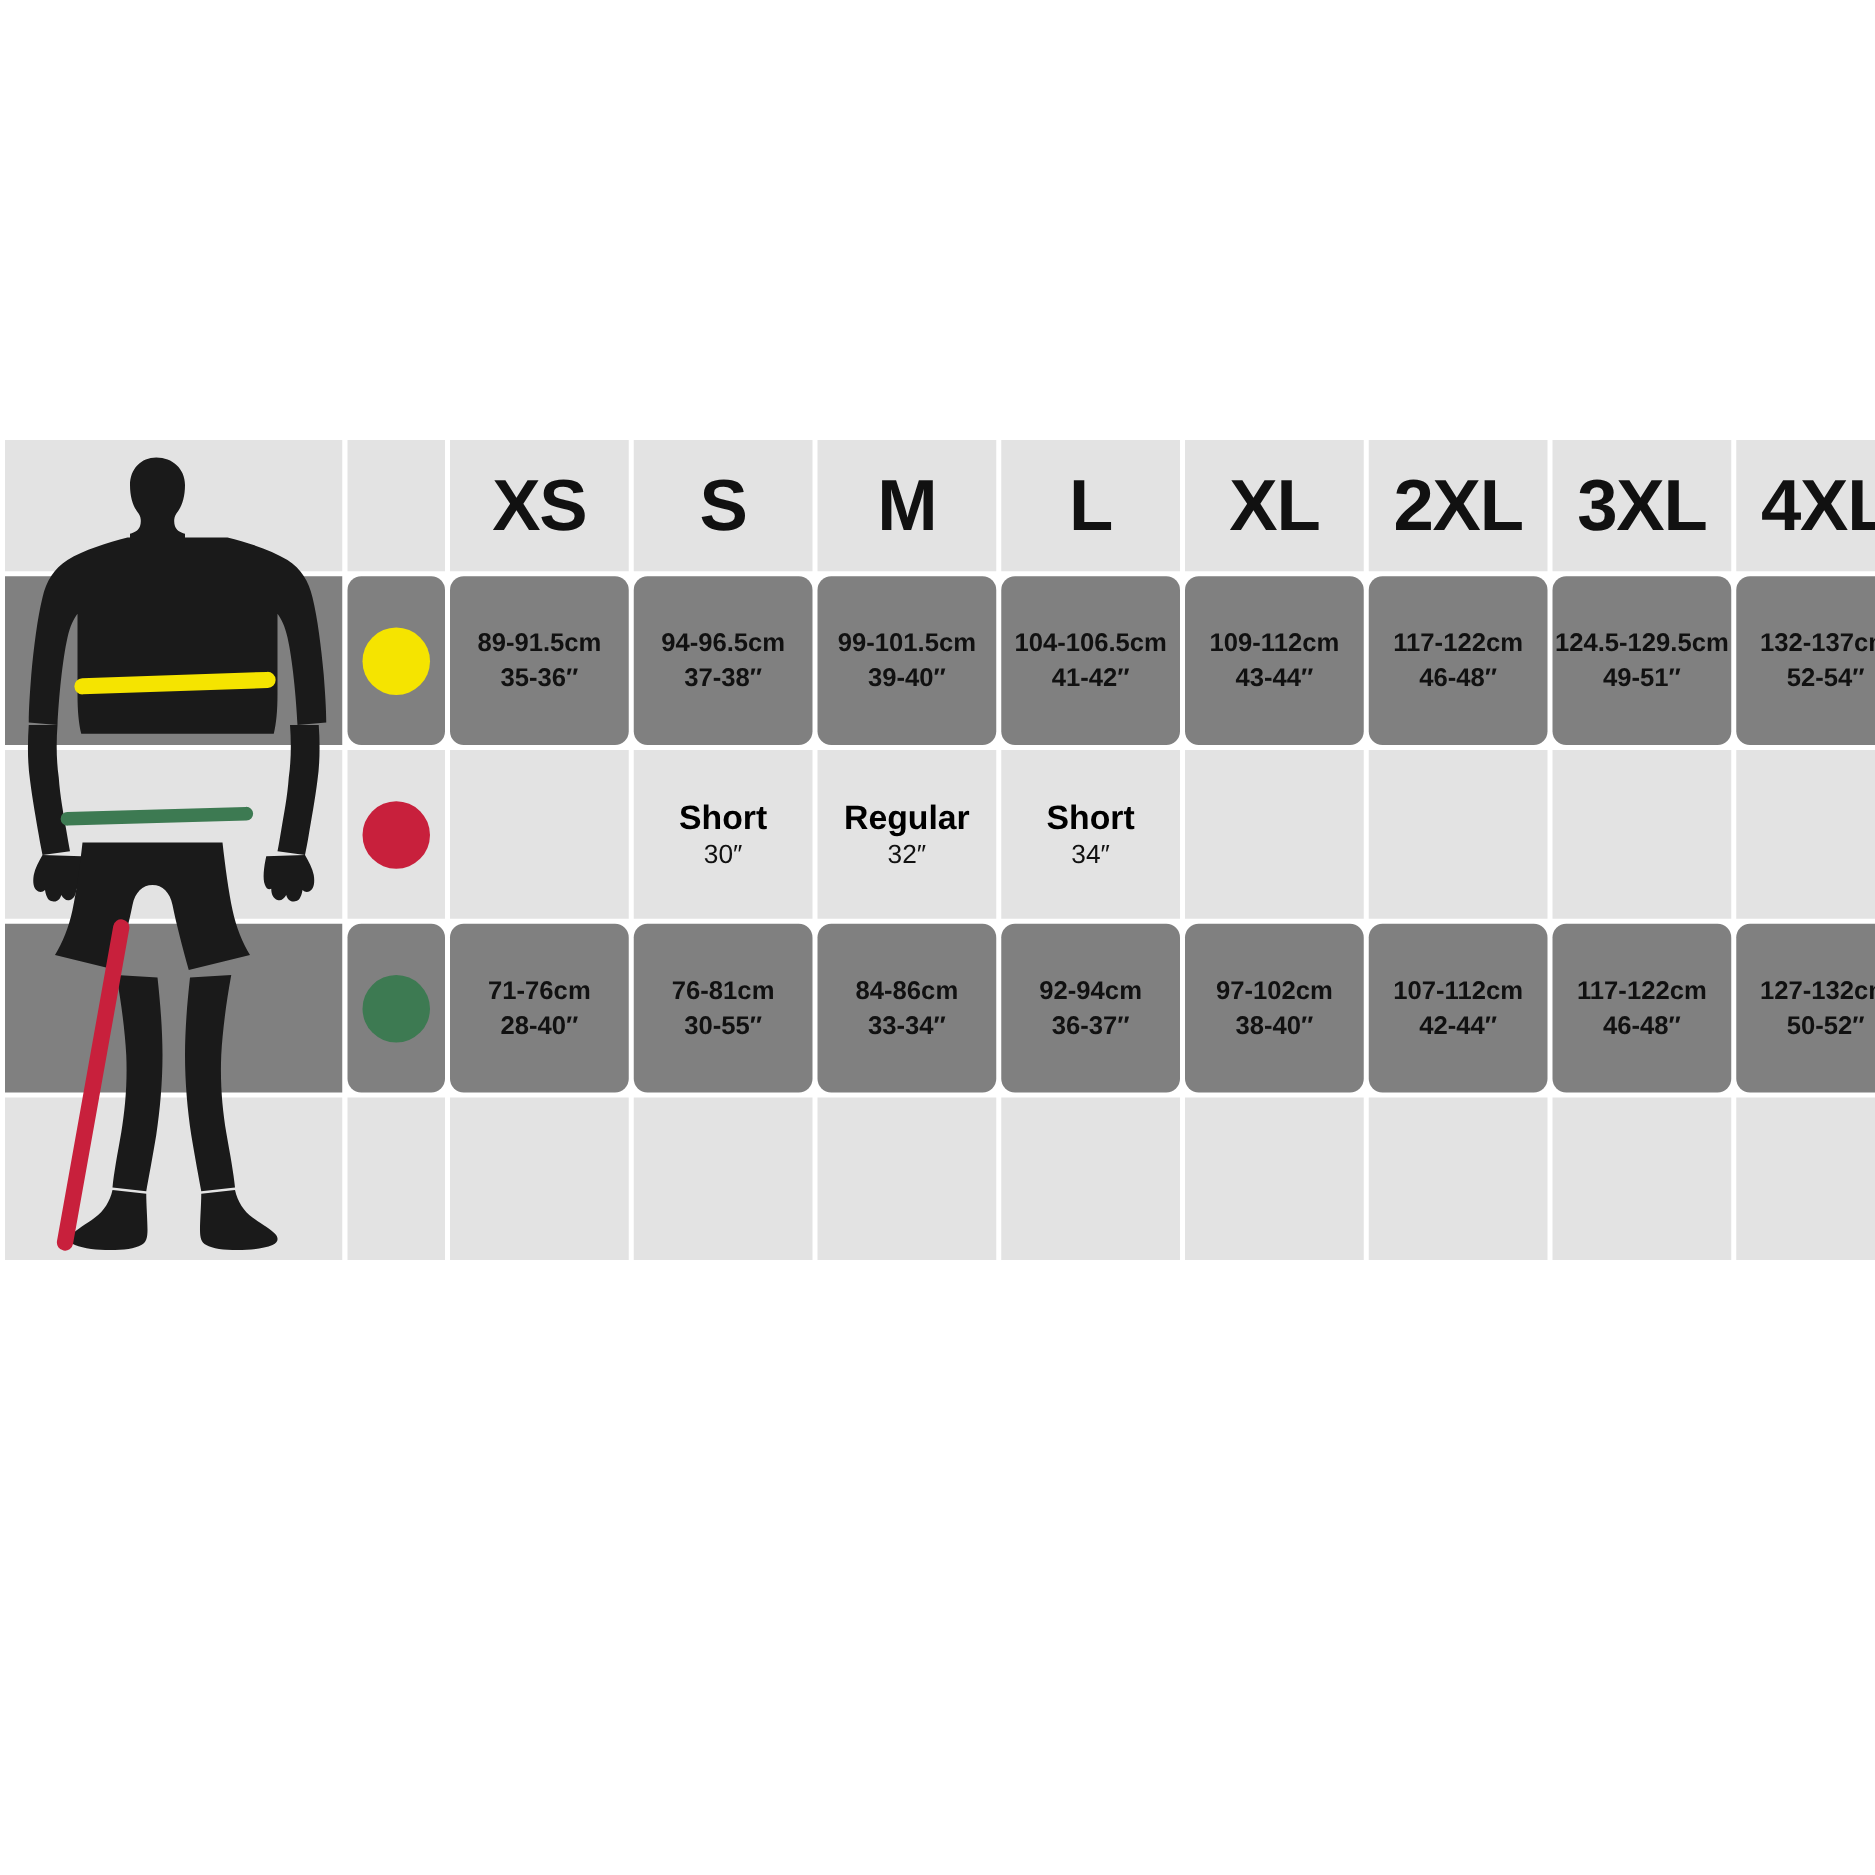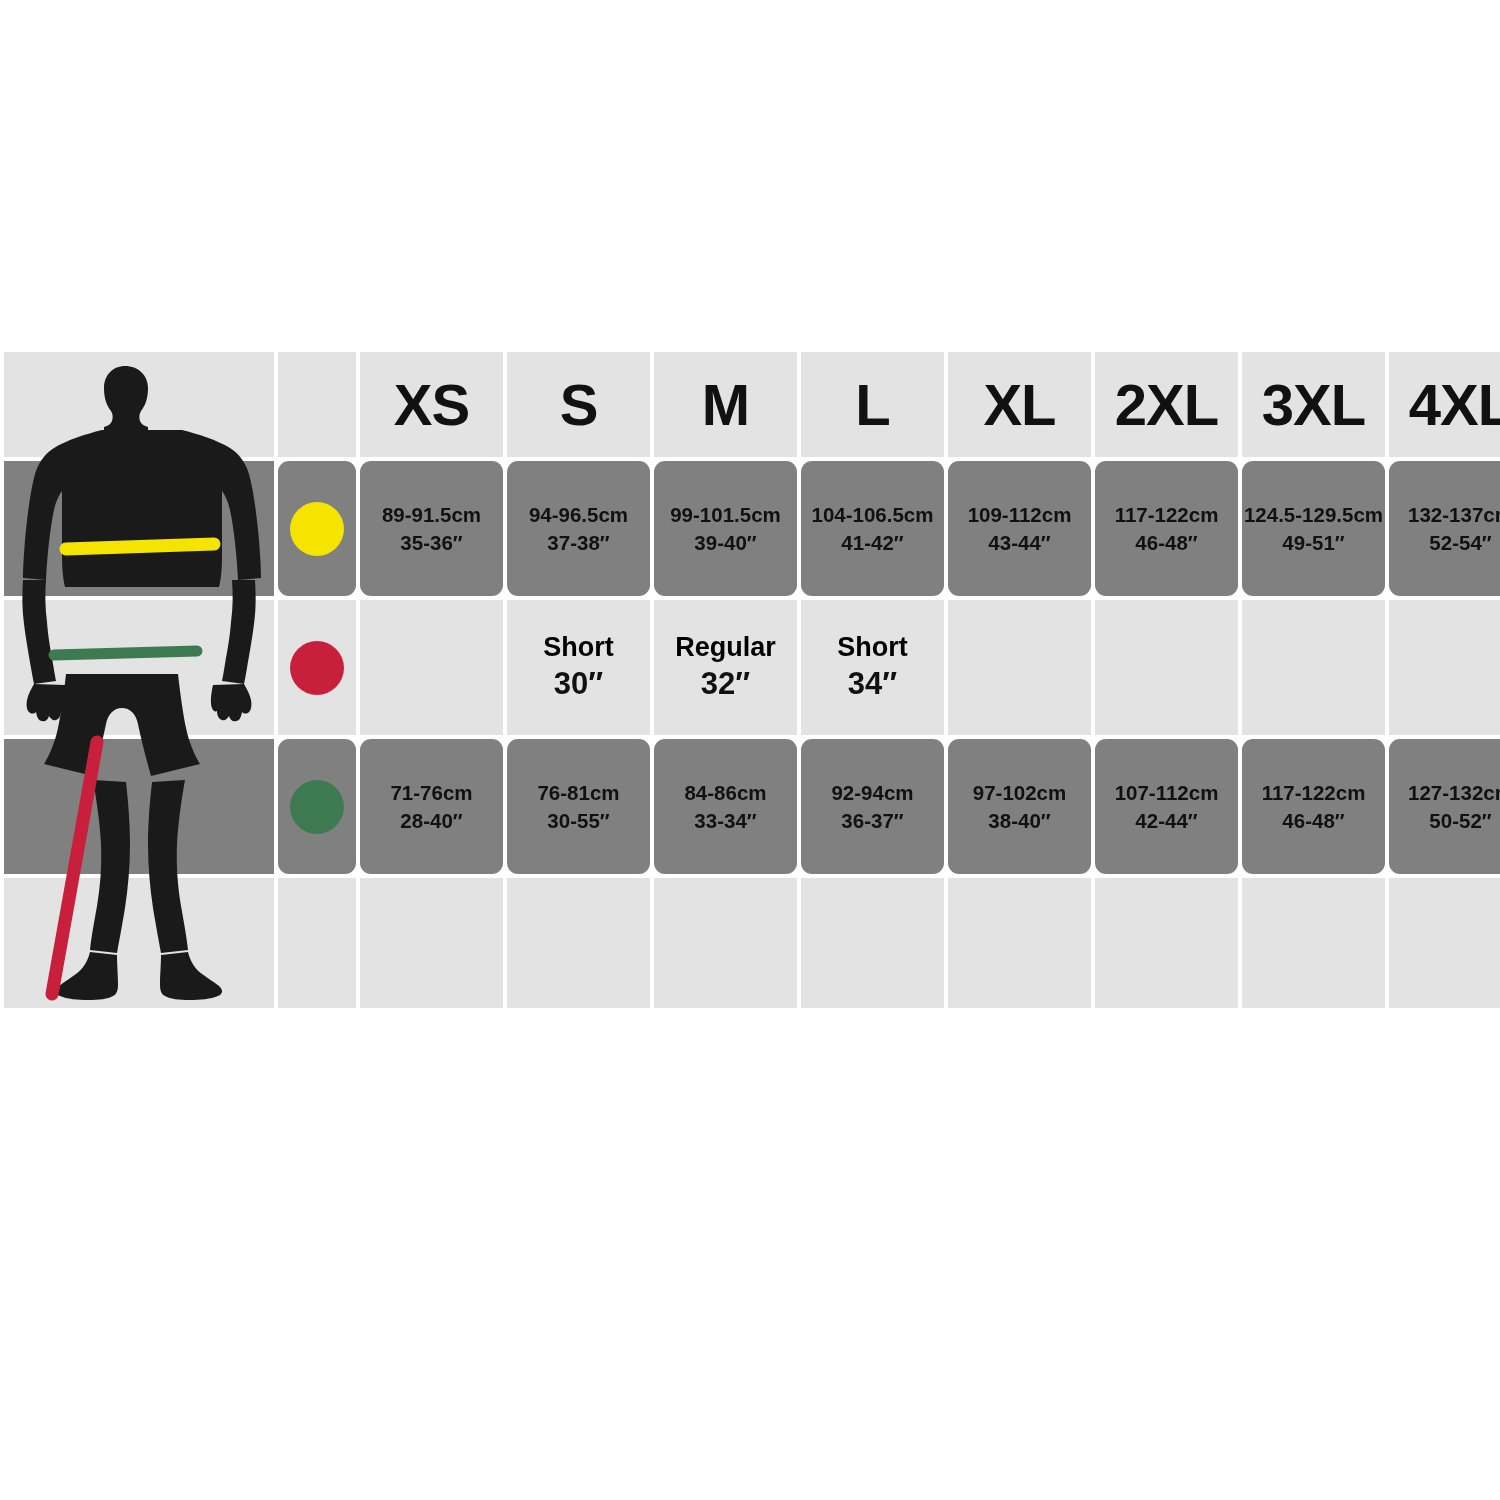--- a/index.html
+++ b/index.html
@@ -69,22 +69,22 @@
     white-space: nowrap;
   }
 
   .inseam-word {
     font-size: 27px;
     font-weight: bold;
     color: #000000;
     line-height: 1.25;
   }
   .inseam-num {
-    font-size: 31px;
-    font-weight: bold;
+    font-size: 21px;
+    font-weight: normal;
     color: #111111;
     line-height: 1.25;
   }
 
   .dot {
     width: 54px;
     height: 54px;
     border-radius: 50%;
     margin: 0 auto;
     display: block;

